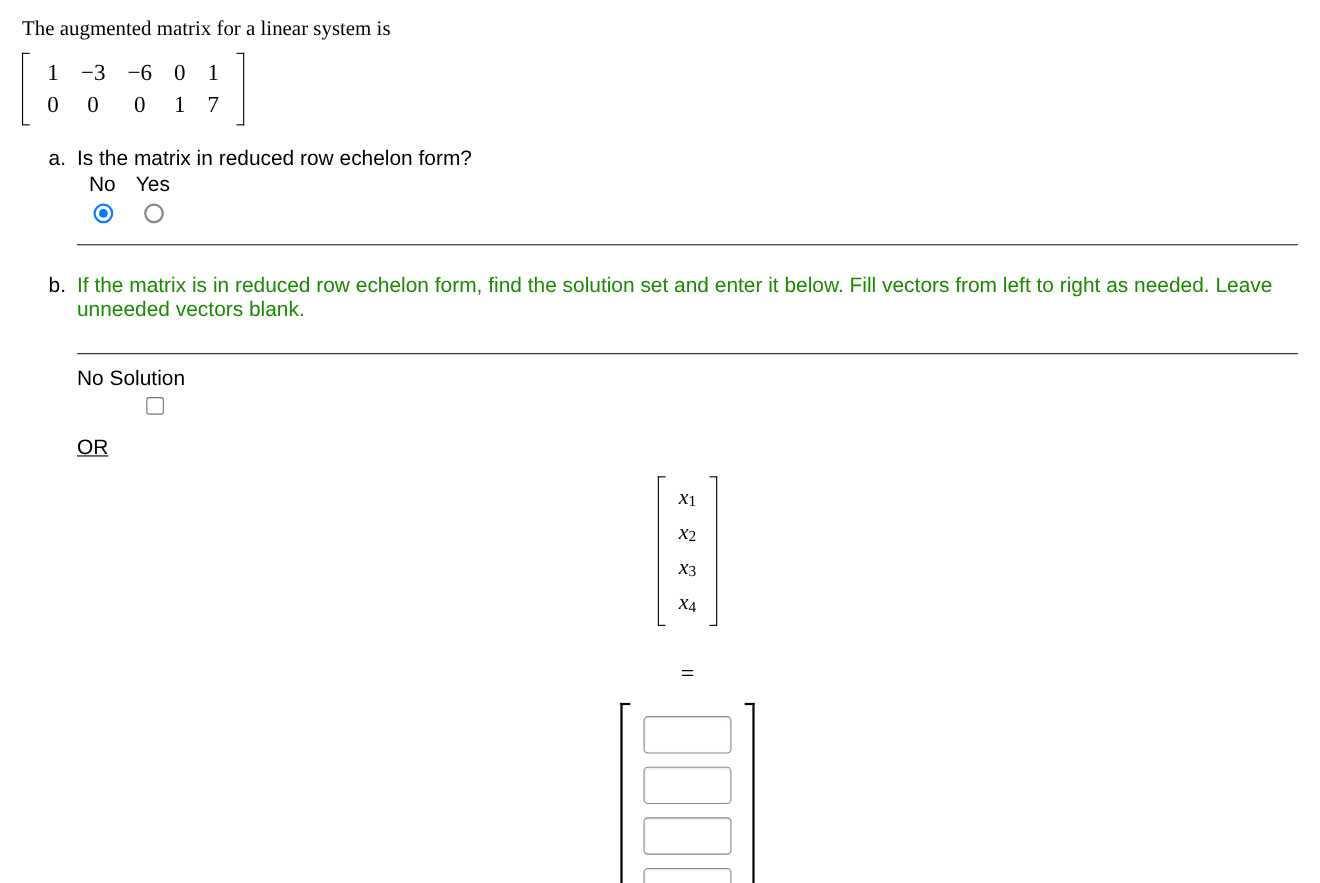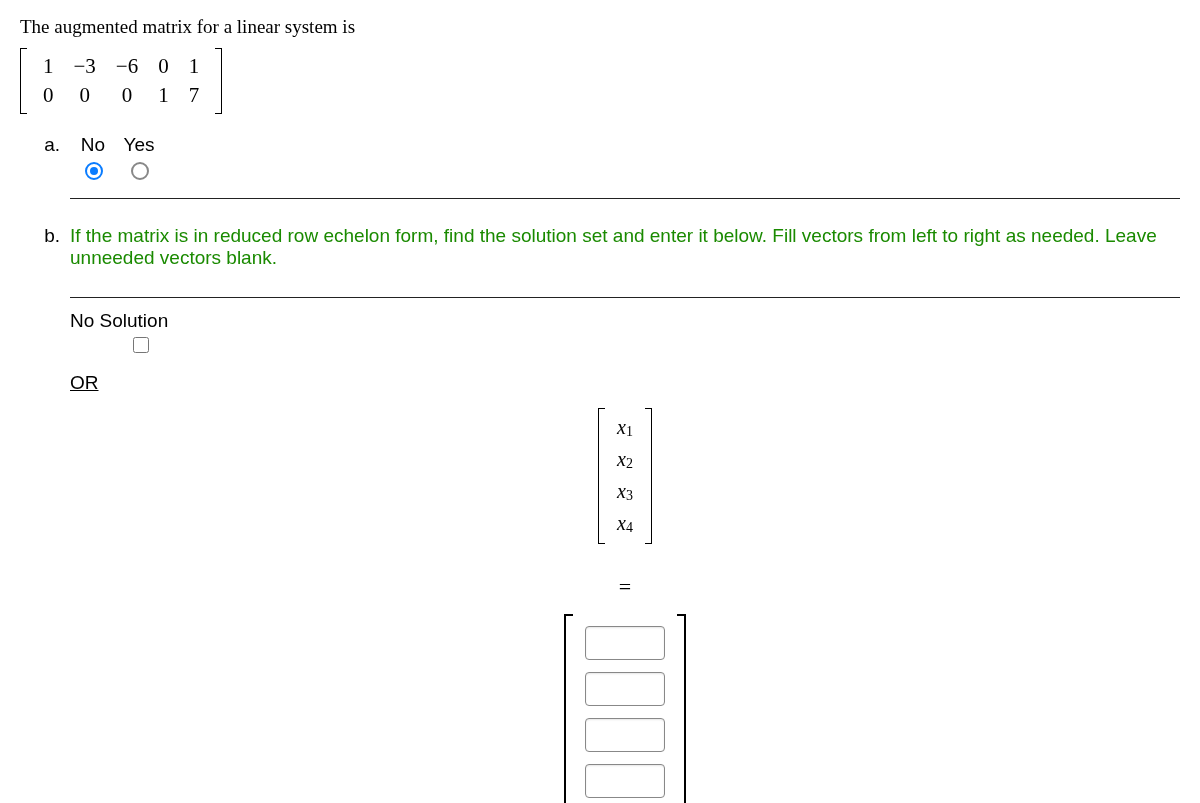--- a/index.html
+++ b/index.html
@@ -128,20 +128,21 @@
     </tbody>
       </table>
   </div>
   <div class="matrix-bracket right"></div>
 </div>
 
 <ol class="parts">
   <li class="part-a">
     <div class="marker">a.</div>
     <div class="content">
+      <div class="qtext">Is the matrix in reduced row echelon form?</div>
       <div class="radio-head">
         <span>No</span>
         <span>Yes</span>
       </div>
       <div class="radio-row">
         <span class="rcell"><input type="radio" name="rref" checked="" style=""></span>
         <span class="rcell"><input type="radio" name="rref" style=""></span>
       </div>
       <hr class="sep">
     </div>

